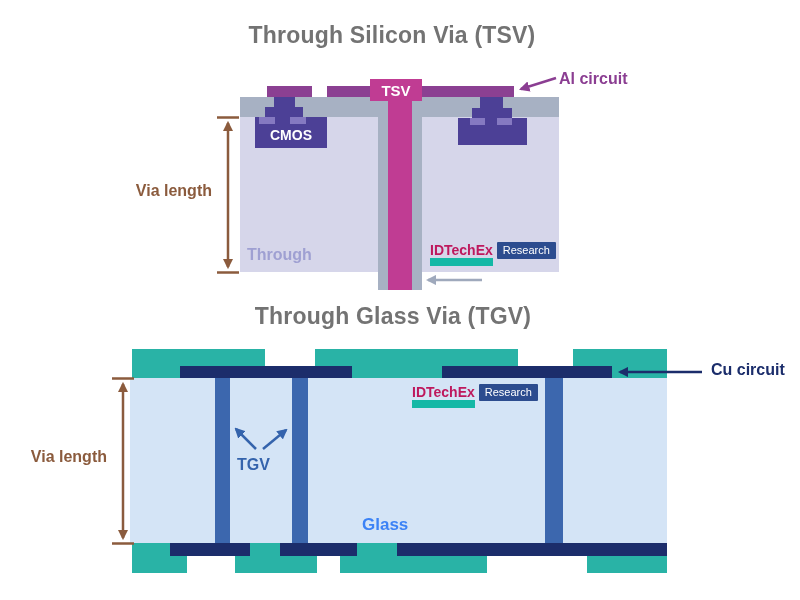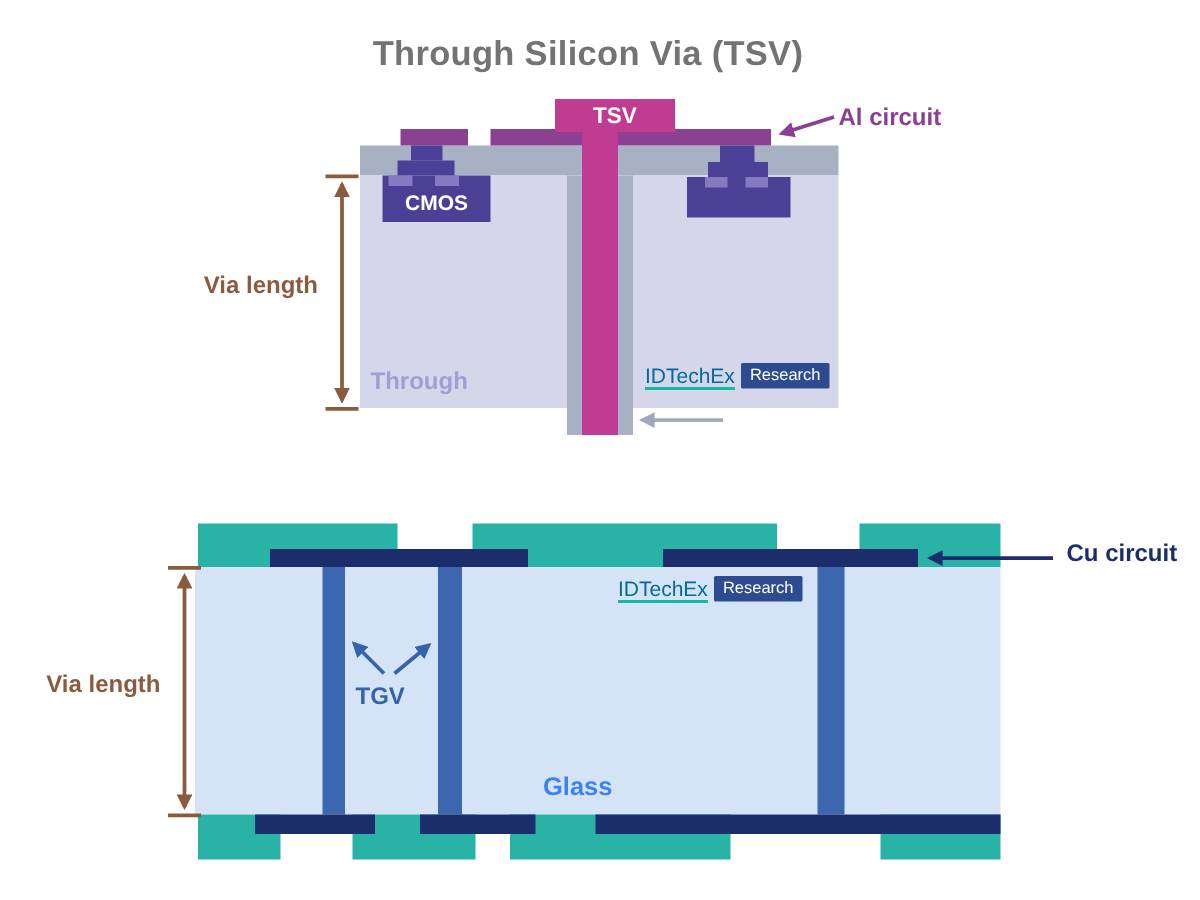--- a/index.html
+++ b/index.html
@@ -15,21 +15,21 @@
   .c-alpurple{background:#8B4092;}
   .c-indigo{background:#4C4096;}
   .c-innerpad{background:#8579C1;}
   
   .c-glass{background:#D4E4F6;}
   .c-teal{background:#29B3A6;}
   .c-navy{background:#1C2D6B;}
   .c-viablue{background:#3C67AE;}
   .white-center{display:flex;align-items:center;justify-content:center;color:#fff;font-weight:bold;}
   .logo{position:absolute;display:flex;align-items:flex-start;gap:4px;}
-  .logo-brand{font-weight:normal;font-size:14px;color:#0369a1;border-bottom:2px solid #14b8a6;line-height:16px;}
+  .logo-brand{font-weight:bold;font-size:14px;color:#be185d;border-bottom:8px solid #14b8a6;line-height:16px;}
   .logo-sub{background:#2C4C8F;color:#ffffff;font-size:11px;padding:2px 6px 3px 6px;border-radius:1px;}
   svg.overlay{position:absolute;left:0;top:0;pointer-events:none;}
 </style>
 </head>
 <body>
 
 <div id="stage">
 
   <div class="ttl" style="left:92px;top:22px;width:600px;">Through Silicon Via (TSV)</div>
 
@@ -50,33 +50,34 @@
   <div class="shape c-innerpad" style="left:259px;top:117px;width:16px;height:7px;"></div>
   <div class="shape c-innerpad" style="left:290px;top:117px;width:16px;height:7px;"></div>
 
   <div class="shape c-indigo" style="left:480px;top:97px;width:23px;height:11px;"></div>
   <div class="shape c-indigo" style="left:472px;top:108px;width:40px;height:10px;"></div>
   <div class="shape c-indigo" style="left:458px;top:118px;width:69px;height:27px;"></div>
   <div class="shape c-innerpad" style="left:470px;top:118px;width:15px;height:7px;"></div>
   <div class="shape c-innerpad" style="left:497px;top:118px;width:15px;height:7px;"></div>
 
   <div class="shape c-magenta" style="left:388px;top:87px;width:24px;height:203px;"></div>
-  <div class="shape c-magenta white-center" style="left:370px;top:66px;width:80px;height:22px;font-size:15px;">
+  <div class="shape c-magenta white-center" style="left:370px;top:79px;width:52px;height:22px;font-size:15px;">
     <span>TSV</span>
   </div>
 
   <div class="lbl" style="left:559px;top:70px;font-size:16px;color:#8B3E92;">Al circuit</div>
   <div class="lbl" style="left:108px;top:182px;width:104px;text-align:right;font-size:16px;color:#8B5B3D;">Via length</div>
   <div class="lbl" style="left:247px;top:246px;font-size:16px;color:#9FA0D2;">Through</div>
 
   <div class="logo" style="left:430px;top:242px;">
     <span class="logo-brand">IDTechEx</span>
     <span class="logo-sub">Research</span>
   </div>
 
+  <div class="ttl" style="left:93px;top:303px;width:600px;">Through Glass Via (TGV)</div>
 
   <div class="shape c-glass" style="left:130px;top:378px;width:537px;height:165px;"></div>
 
   <div class="shape c-teal" style="left:132px;top:349px;width:133px;height:29px;"></div>
   <div class="shape c-teal" style="left:315px;top:349px;width:203px;height:29px;"></div>
   <div class="shape c-teal" style="left:573px;top:349px;width:94px;height:29px;"></div>
 
   <div class="shape c-navy" style="left:180px;top:366px;width:172px;height:12px;"></div>
   <div class="shape c-navy" style="left:442px;top:366px;width:170px;height:12px;"></div>
 

